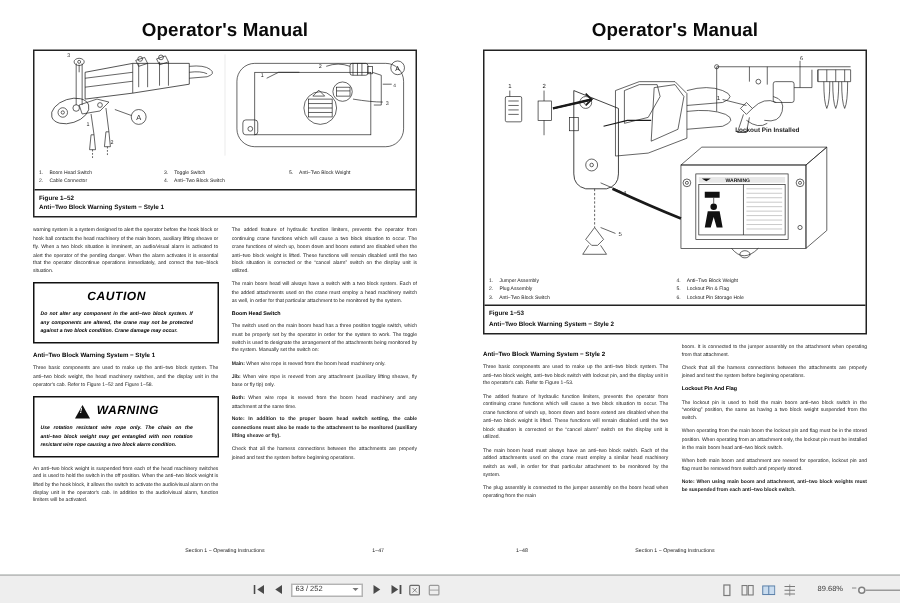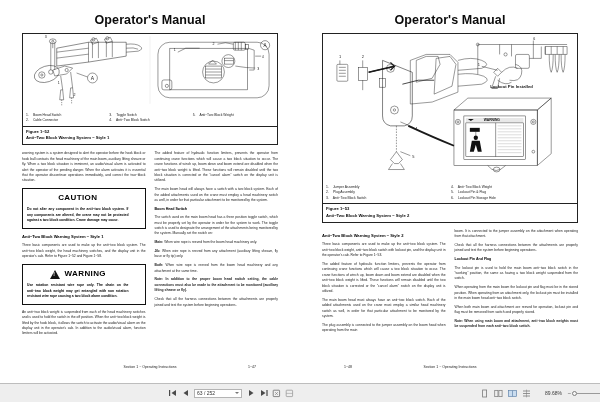--- a/index.html
+++ b/index.html
@@ -103,20 +103,21 @@
     color: #000;
   }
   .b { font-weight: bold; }
   .lead { font-weight: bold; }
   
   .alert-box {
     border: 1px solid #111;
     padding: 3px 16px 4px 4px;
     margin: 4px 0 5px 0;
     background: #fff;
+    font-style: italic;
   }
   .alert-title {
     text-align: center;
     font-size: 8px;
     font-weight: bold;
     letter-spacing: .4px;
     margin-bottom: 2.5px;
     color: #000;
   }
   .alert-title.with-icon {

